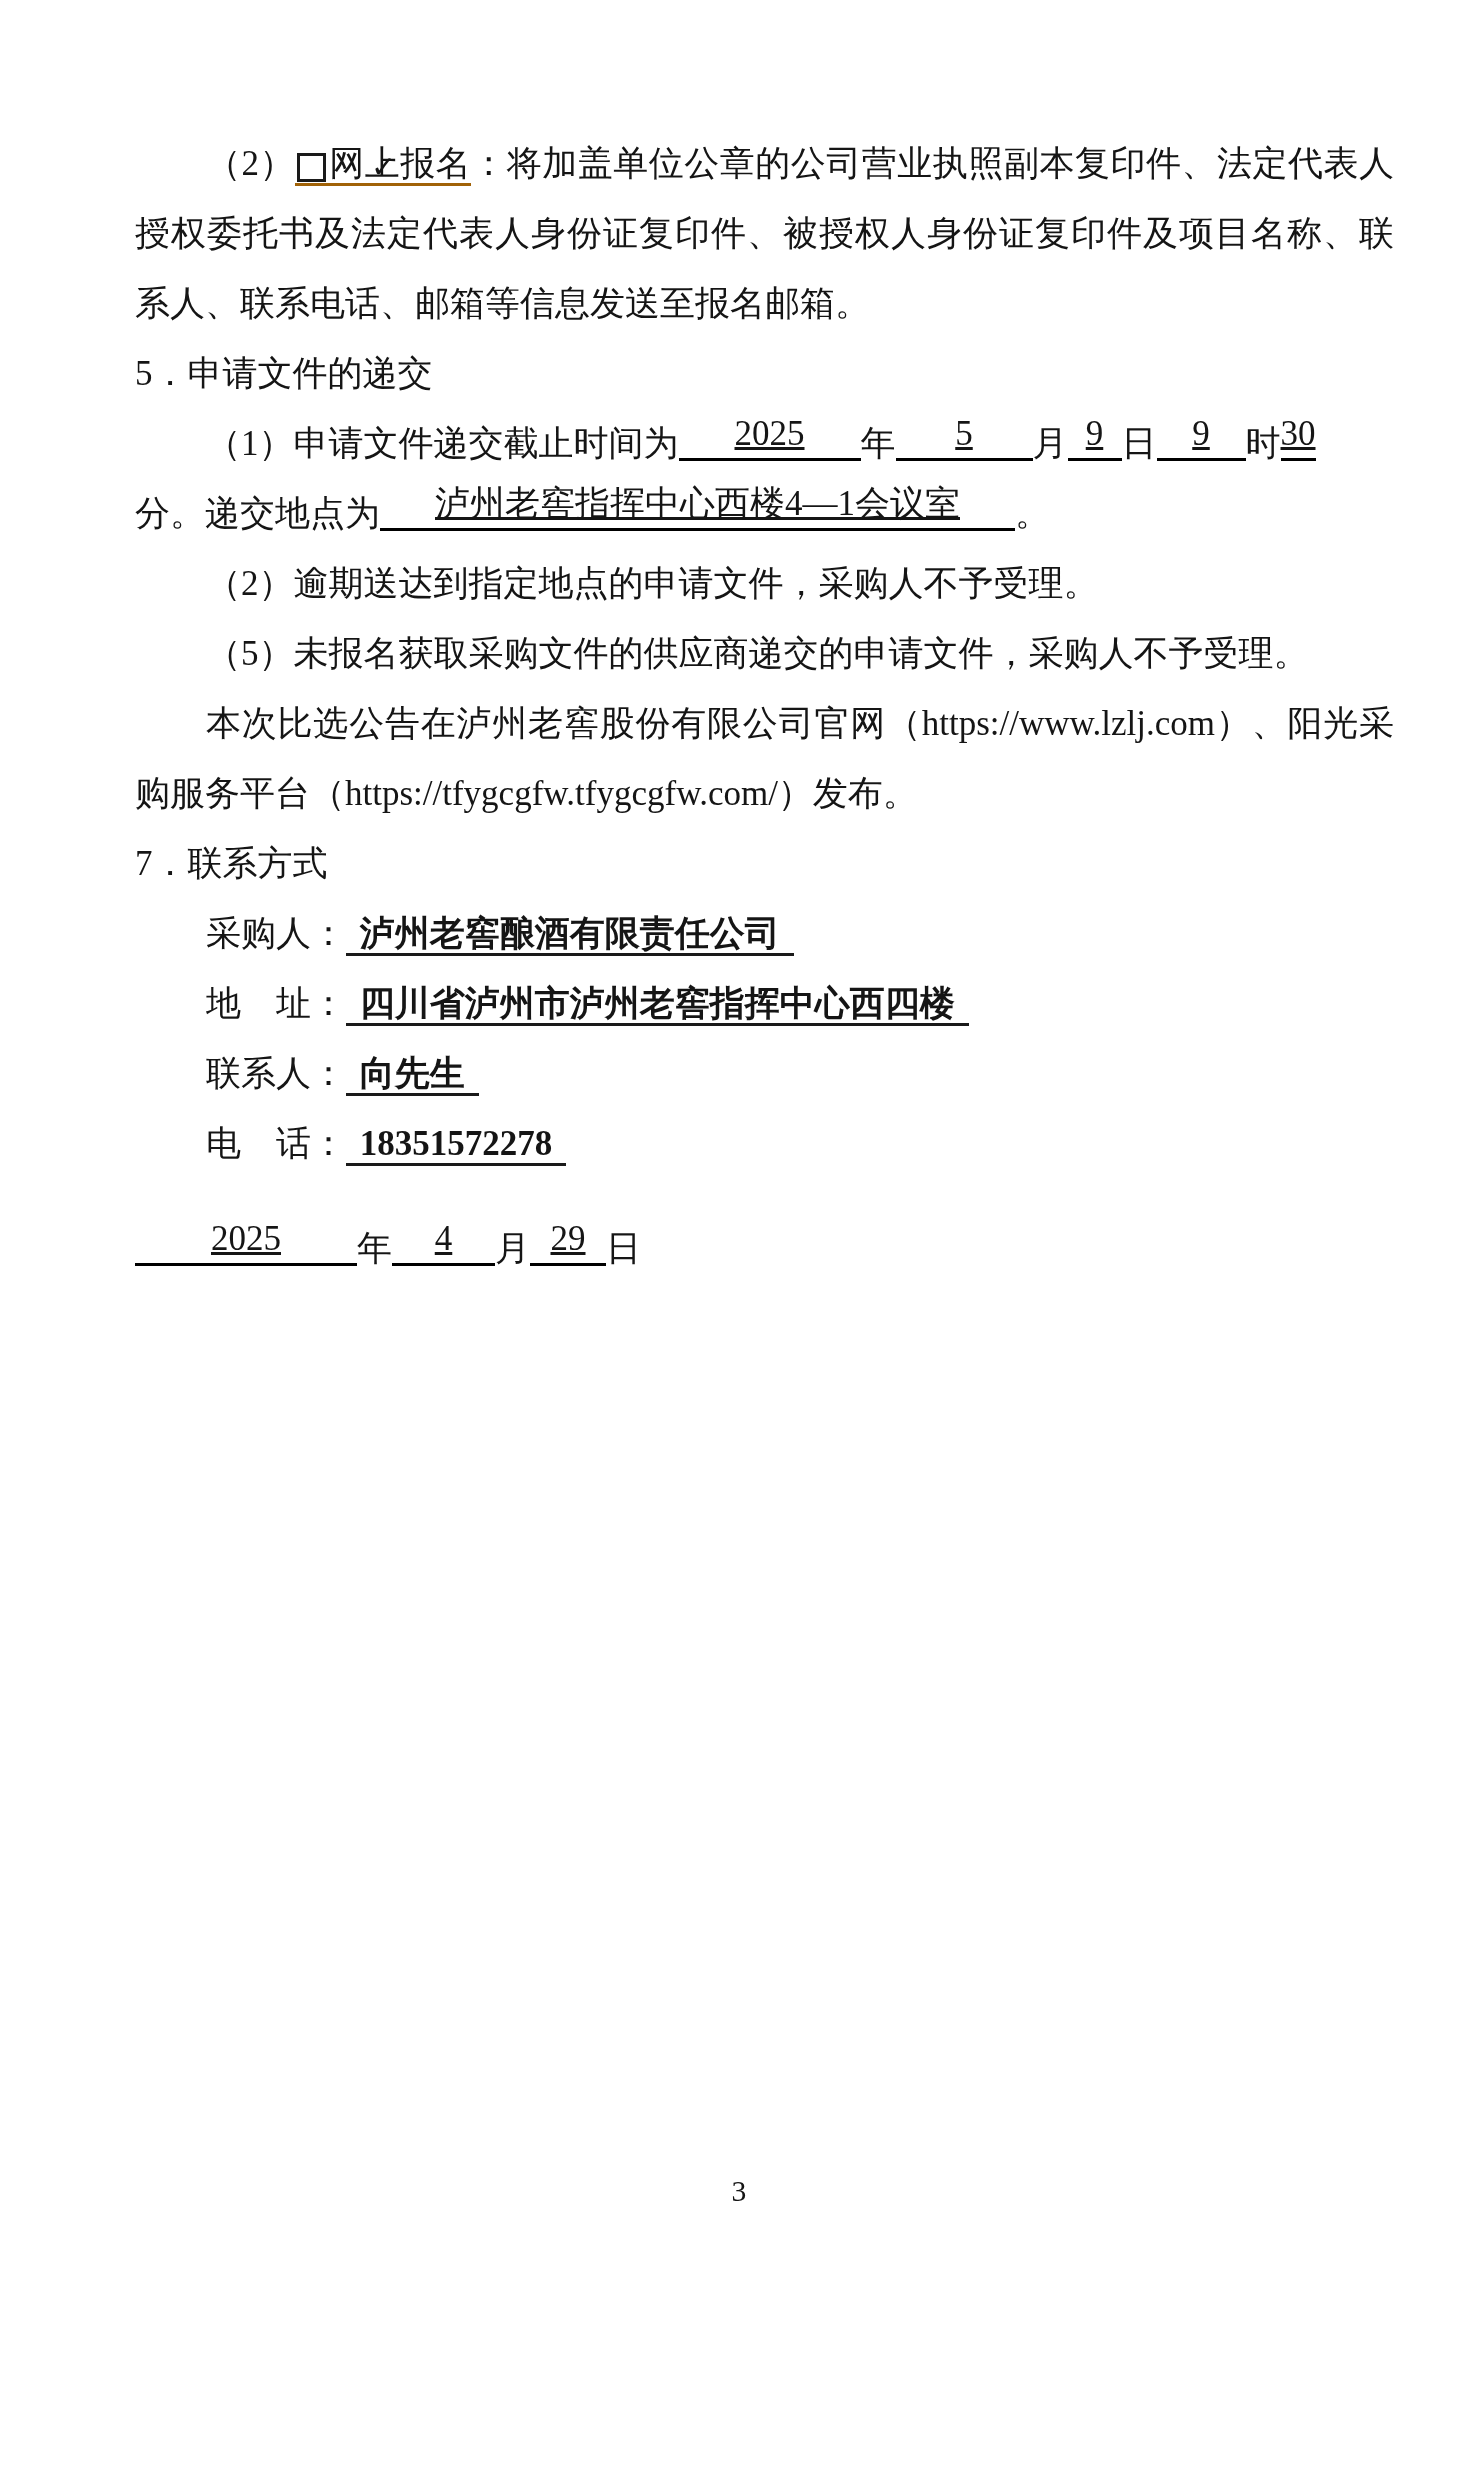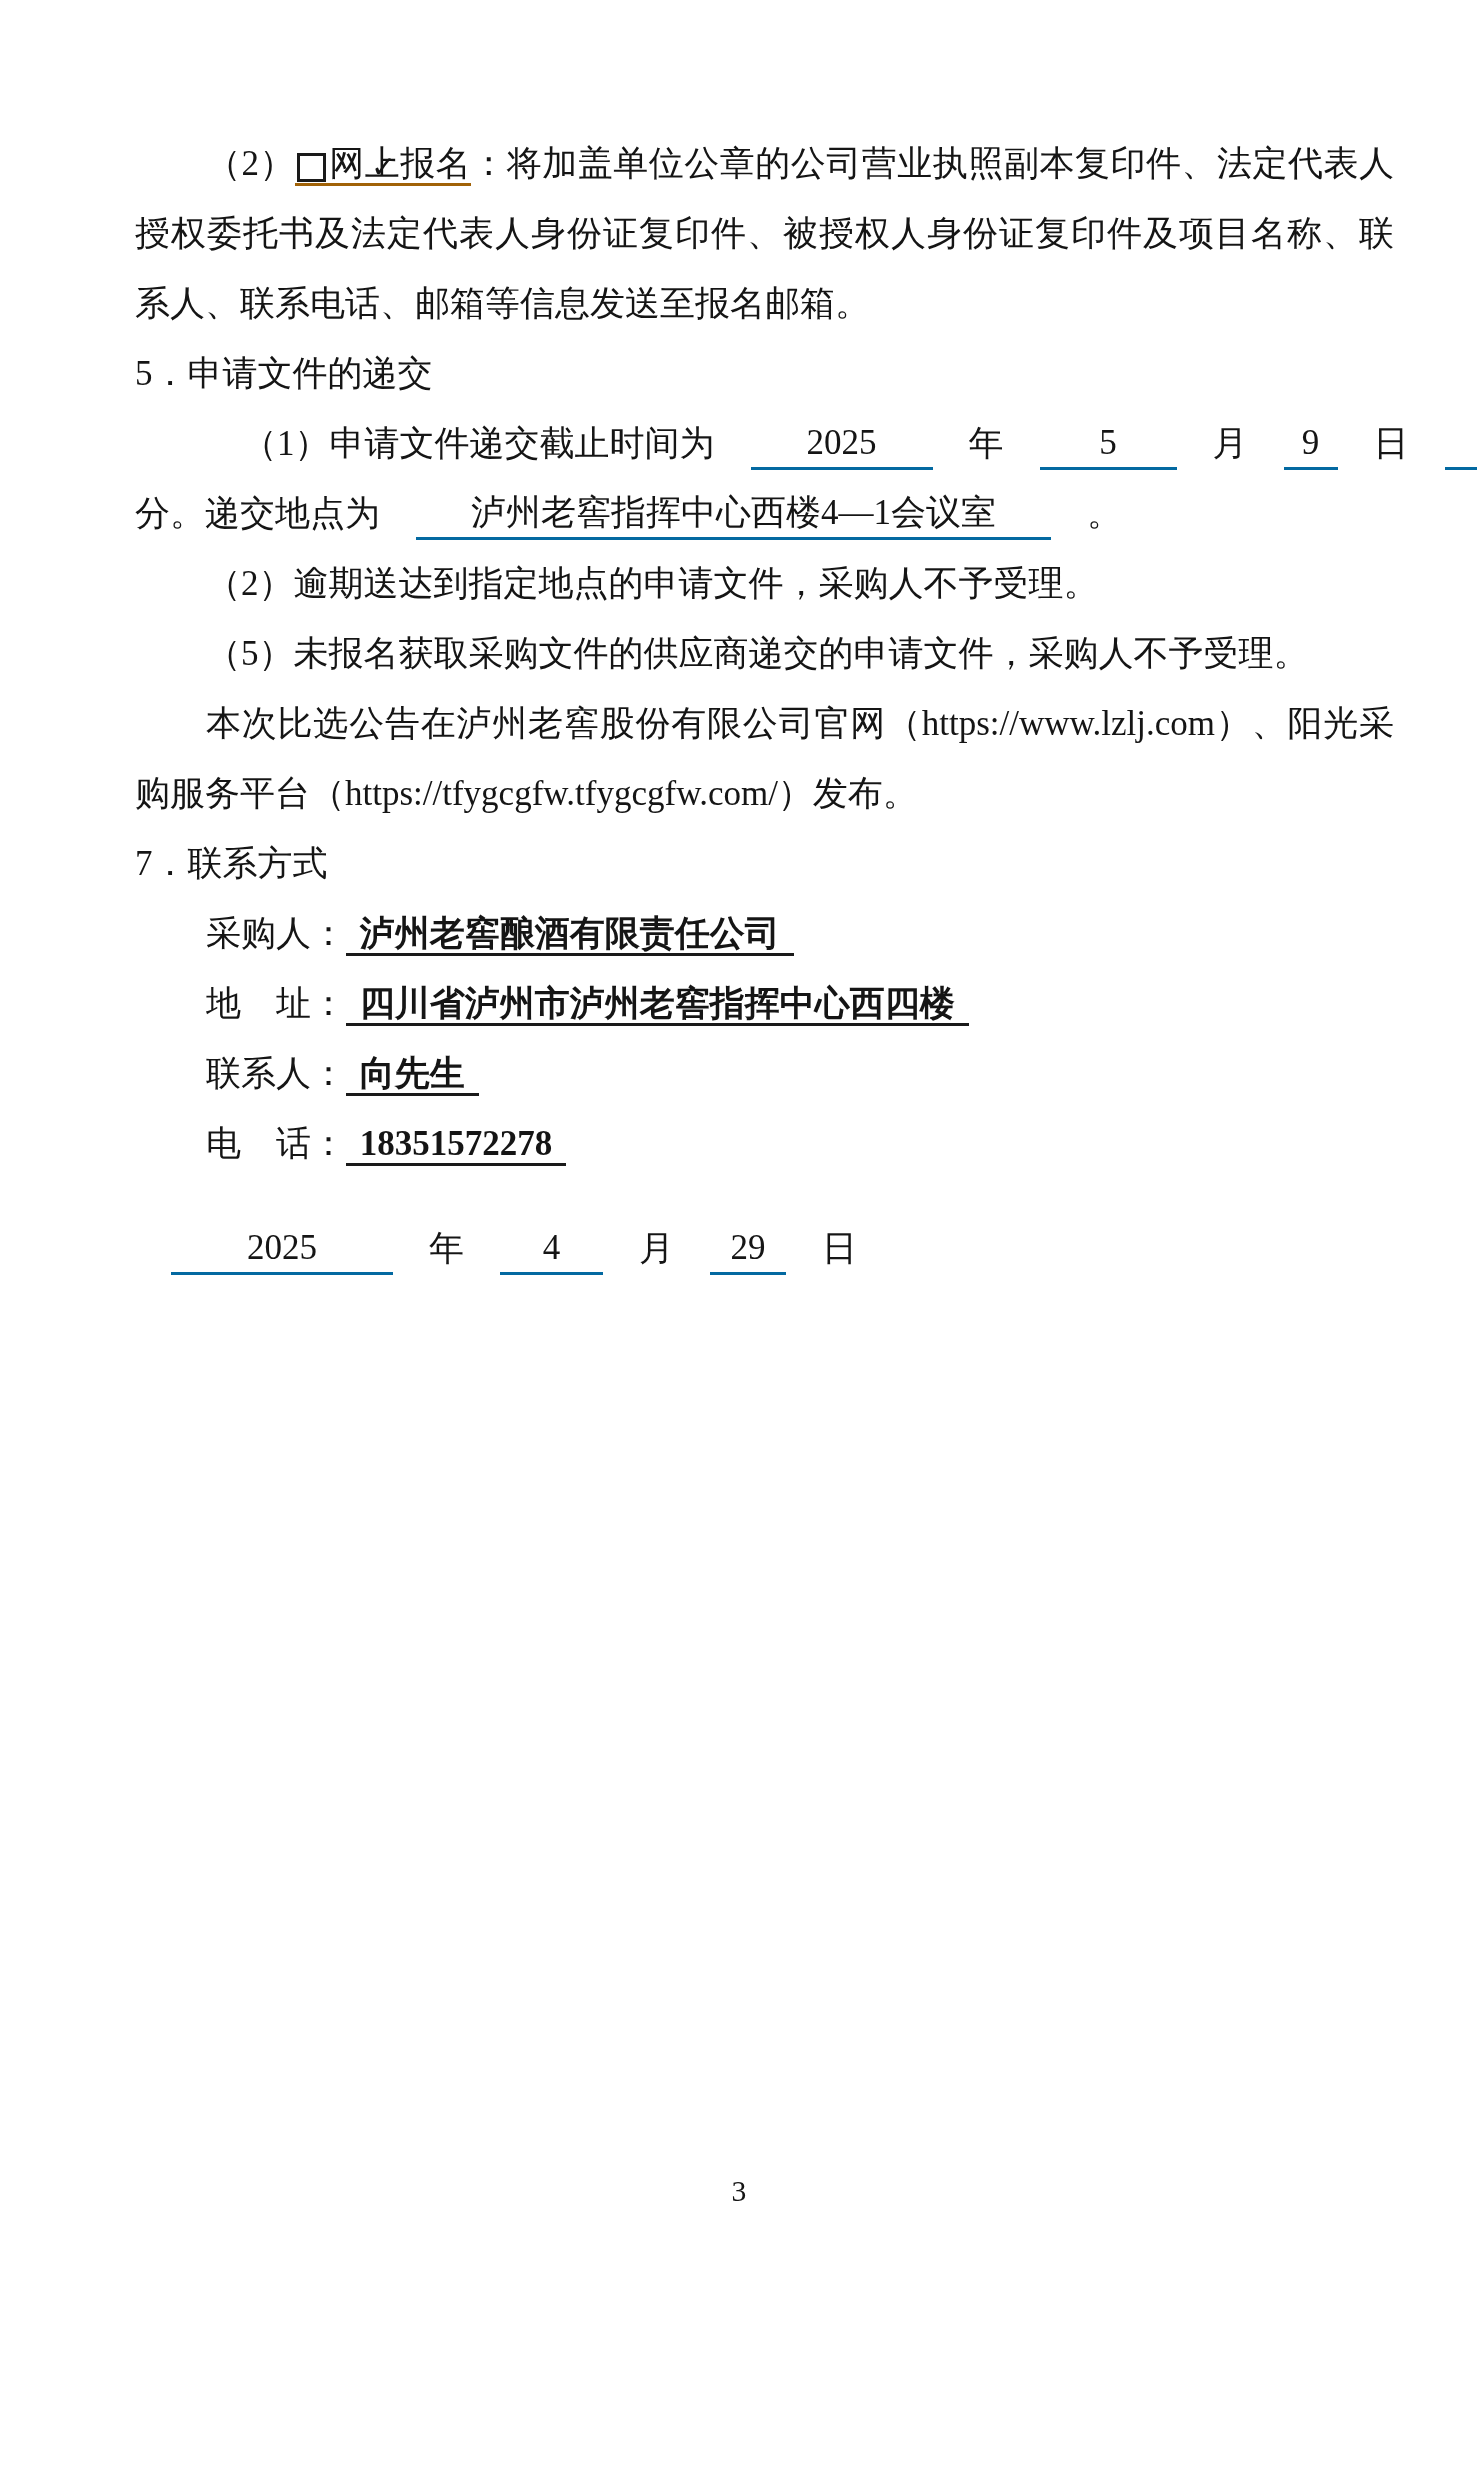--- a/index.html
+++ b/index.html
@@ -23,27 +23,28 @@
   
   .cb {
     display:inline-block; width:28.6px; height:28.6px;
     border:3px solid #1a1a1a; box-sizing:border-box;
     line-height:23.6px; text-align:center;
     font-size:29.6px; font-weight:bold; font-family:"DejaVu Sans",sans-serif;
     position:relative; top:2px; margin:0 3px 0 2px;
     vertical-align:baseline;
   }
   
-  .fline { display:flex; align-items:center; line-height:70px; white-space:nowrap;gap:36px; }
+  .fline { display:flex; align-items:flex-start; line-height:70px; white-space:nowrap; }
   .fline > span { flex:none; }
   .ind { width:71px; }
   .blank {
-    border-bottom:3px solid #0369a1;
+    border-bottom:3px solid #000000;
     text-align:center;
     line-height:49px;
+    text-decoration:underline;
   }
   .grow { flex:1 1 auto; }
   .w185 { width:182px; } .w139 { width:137px; } .w55 { width:54px; } .w90 { width:89px; }
   .w645 { width:635px; }
   .w225 { width:222px; } .w105 { width:103px; } .w77 { width:76px; }
   .date-line { margin-top:35px; }
   .spacer { flex:1 1 auto; }
   .pagenum {
     position:absolute; top:2172px; left:0; width:100%;
     text-align:center; font-size:29.6px; line-height:39px;

